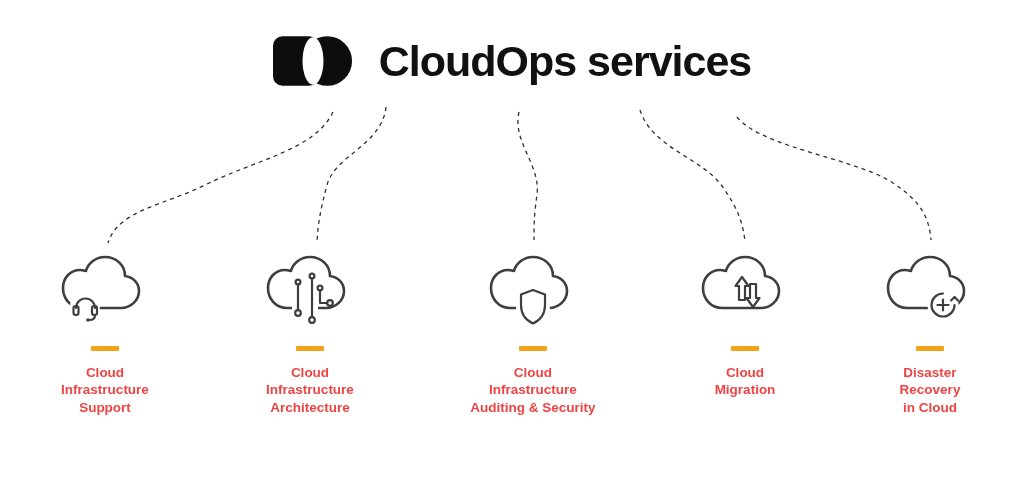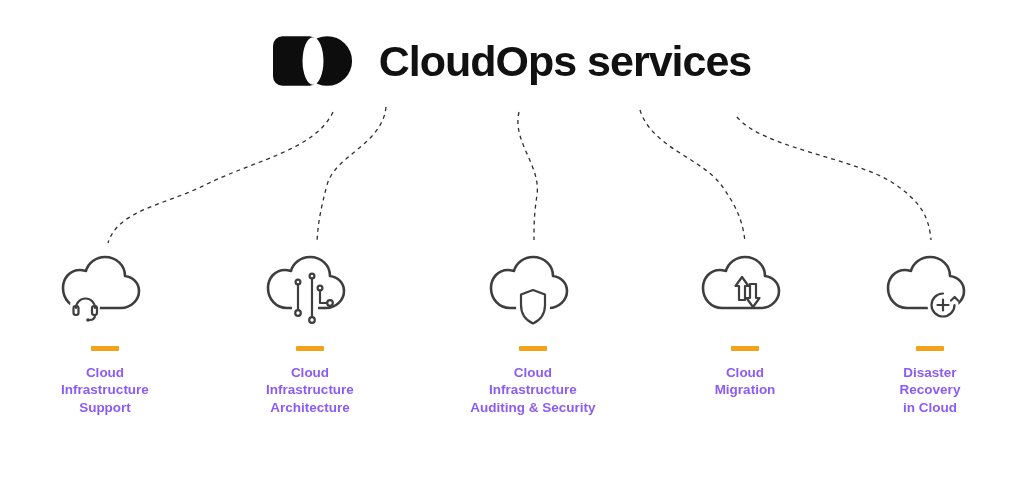--- a/index.html
+++ b/index.html
@@ -41,21 +41,21 @@
   .dash{
     width:28px;height:5px;border-radius:1px;
     background:#F5A21B;
     margin-top:18px;
   }
   .label{
     margin-top:13px;
     font-size:13.5px;
     font-weight:700;
     line-height:1.28;
-    color:#8b5cf6;
+    color:#ef4444;
     text-align:center;
     white-space:pre-line;
   }
   .s1{left:10px;} .s2{left:215px;} .s3{left:438px;} .s4{left:650px;} .s5{left:835px;}
 </style>
 </head>
 <body>
 
 <div class="stage">
 

